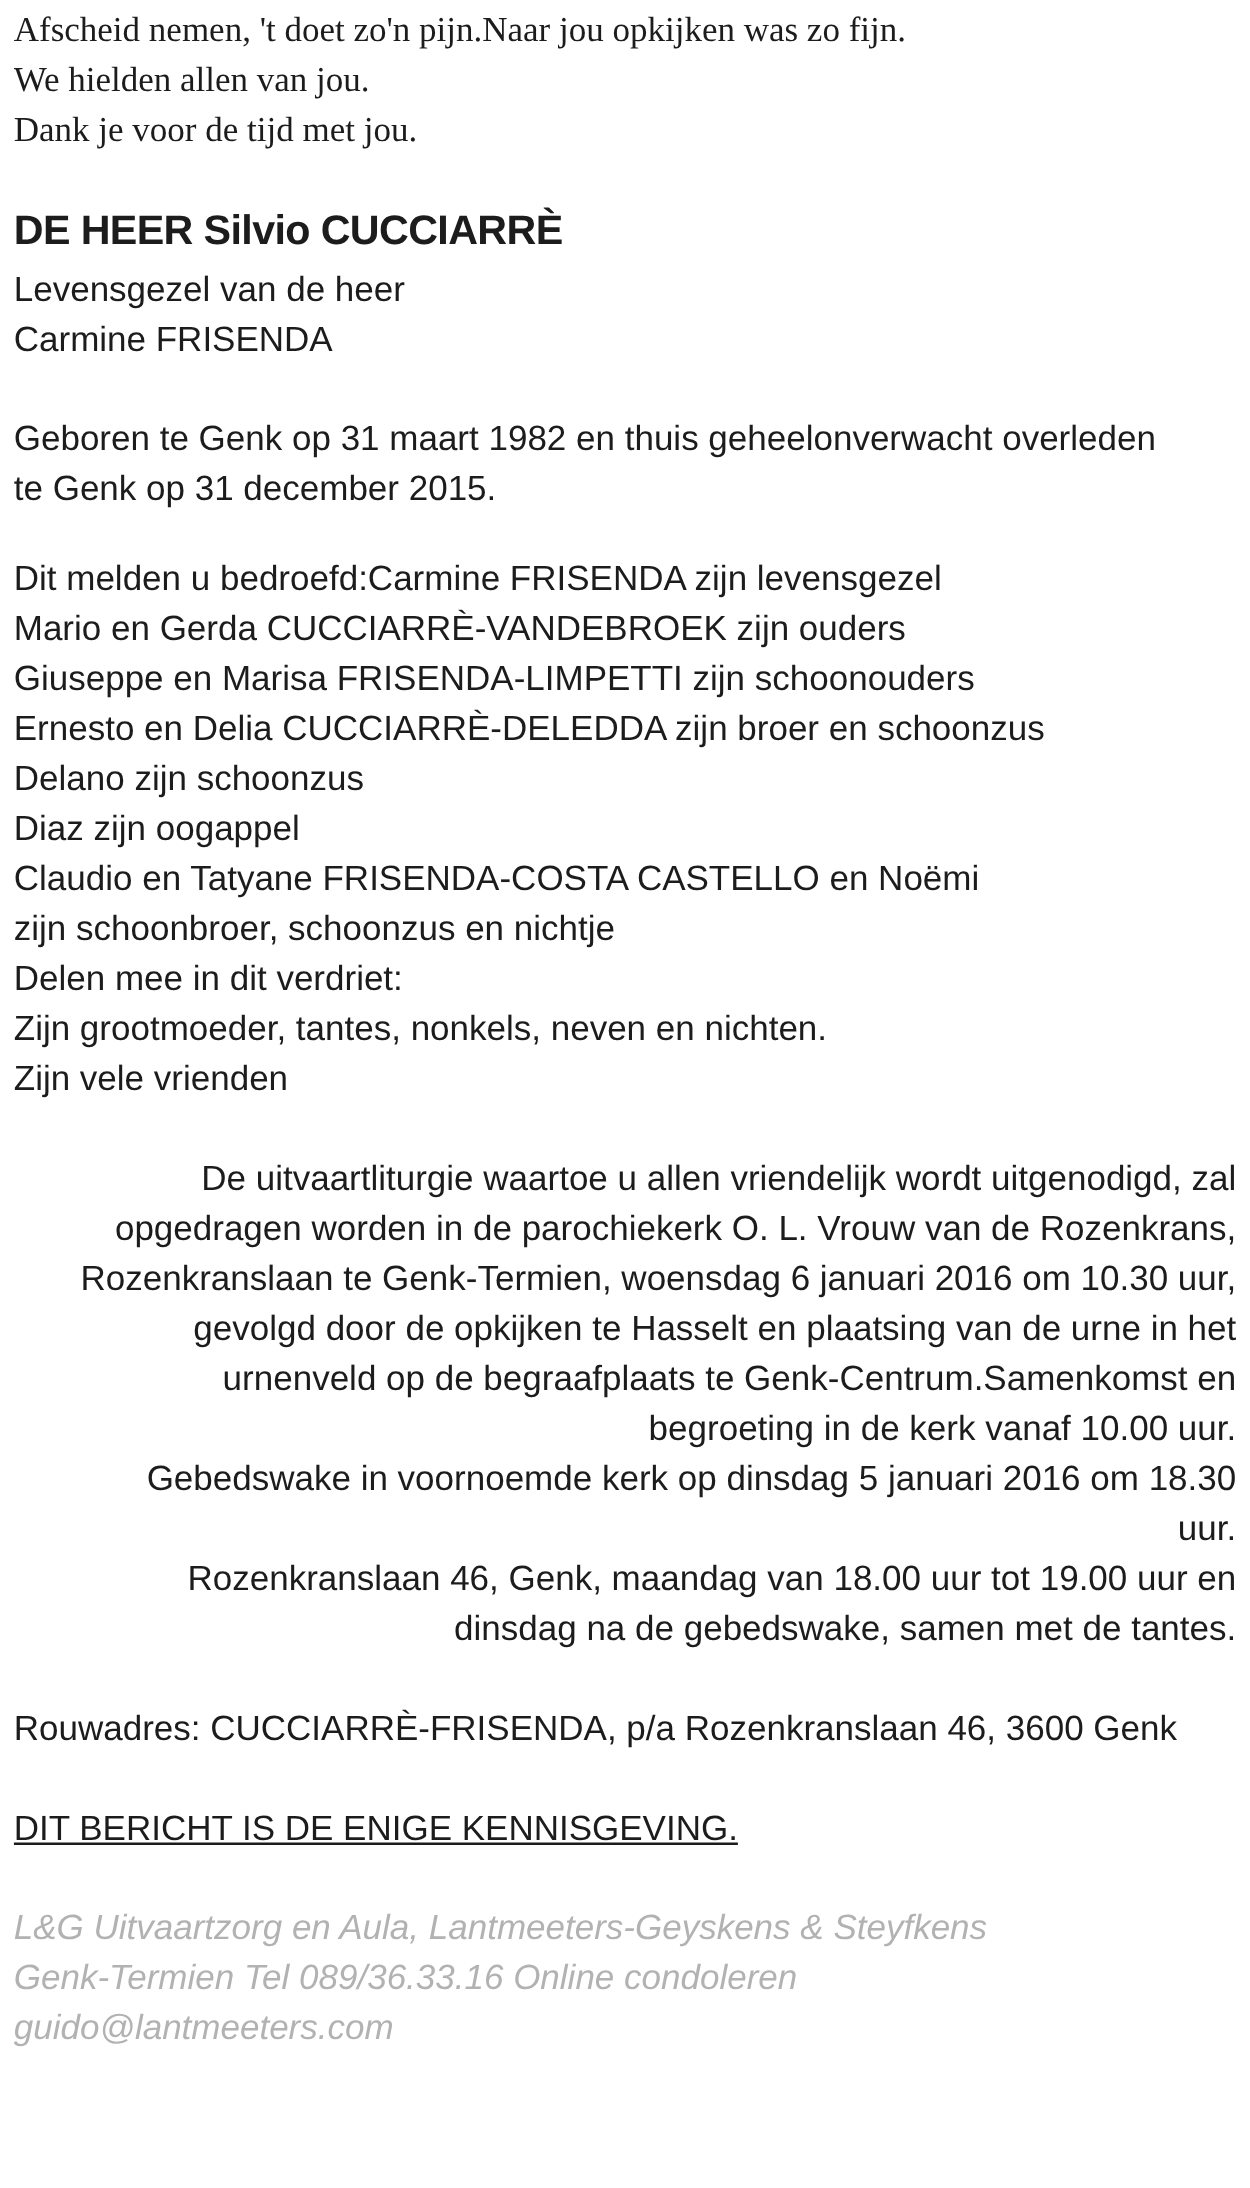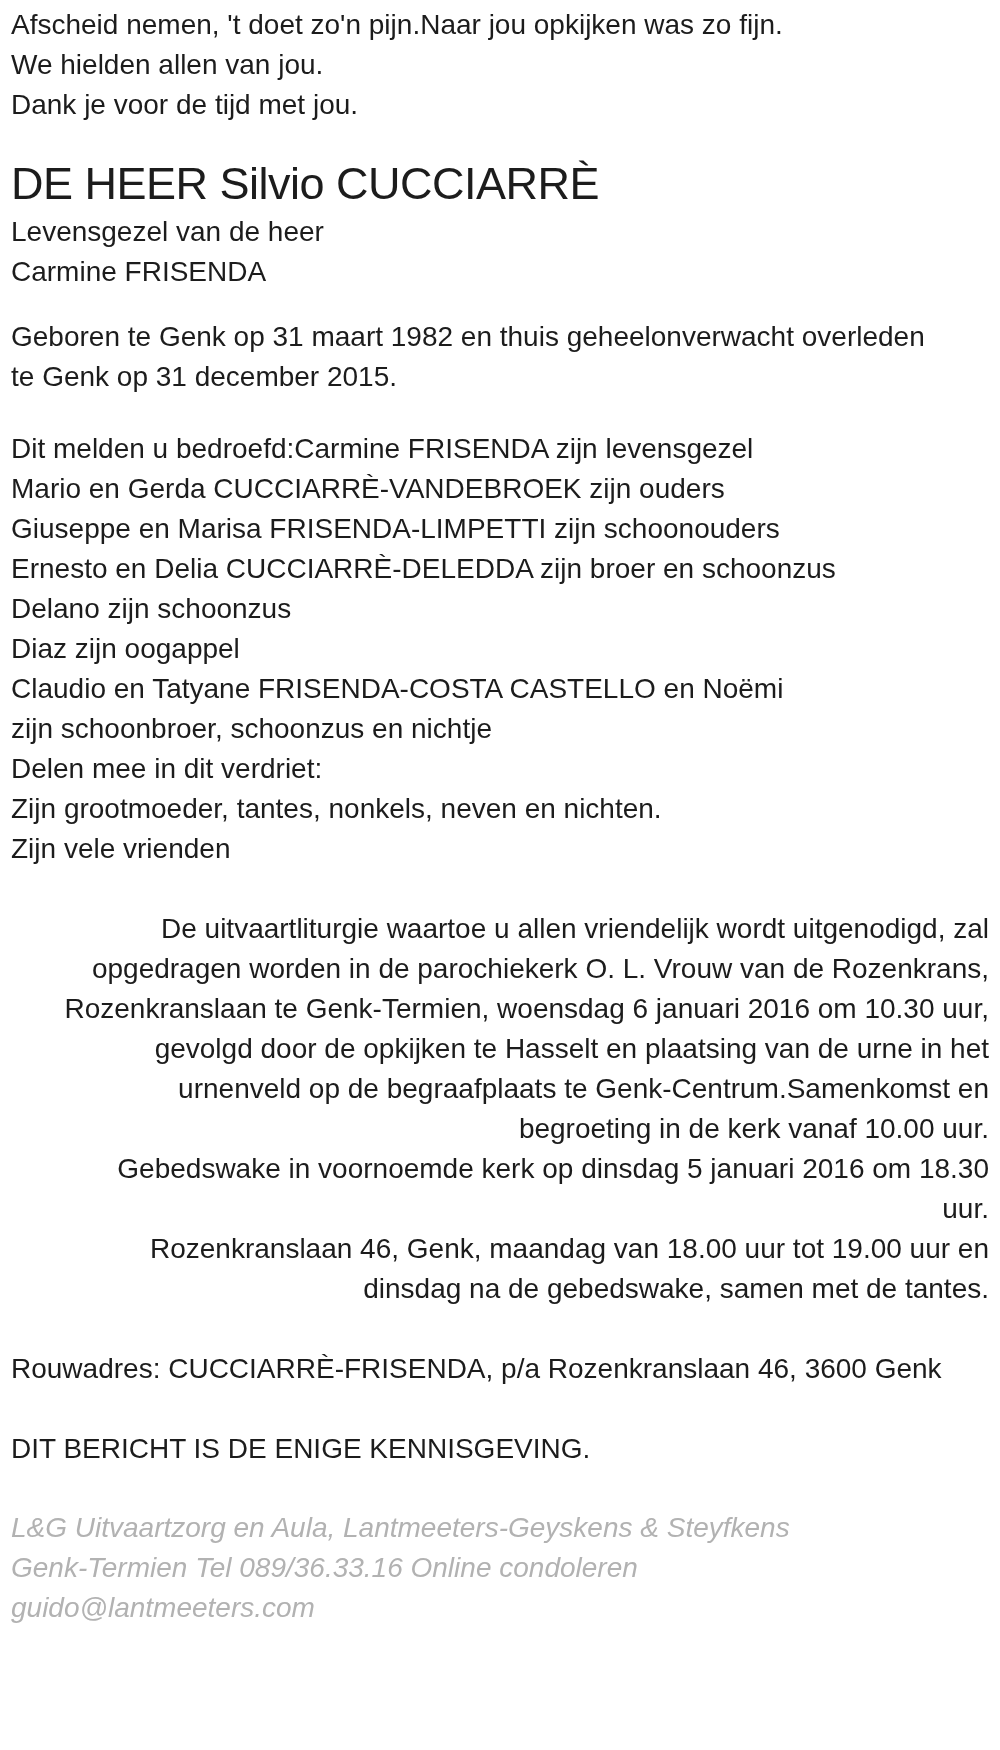--- a/index.html
+++ b/index.html
@@ -18,35 +18,35 @@
     color:var(--text);
     overflow:hidden;
   }
   .doc{
     padding:5px 11px 0 11px;
   }
   .line{
     white-space:pre;
     overflow:hidden;
   }
-  .poem{margin:0;}
+  .poem{margin:0;font-family:Liberation Serif, serif;}
   .title-block{margin-top:31px;}
   .deceased-title{
-    font-size:45px;
+    font-size:33px;
     line-height:56px;
-    font-weight:normal;
+    font-weight:bold;
     letter-spacing:-0.5px;
     margin:0;
     white-space:pre;
   }
-  .life{margin-top:25px;}
+  .life{margin-top:39px;}
   .family{margin-top:32px;}
   .service{margin-top:40px;text-align:right;}
   .address{margin-top:40px;}
-  .notice{margin-top:40px;}
+  .notice{margin-top:40px;text-decoration:underline;}
   .footer{
     margin-top:39px;
     color:var(--muted);
     font-style:italic;
   }
 </style>
 </head>
 <body>
 
 <div class="doc">

